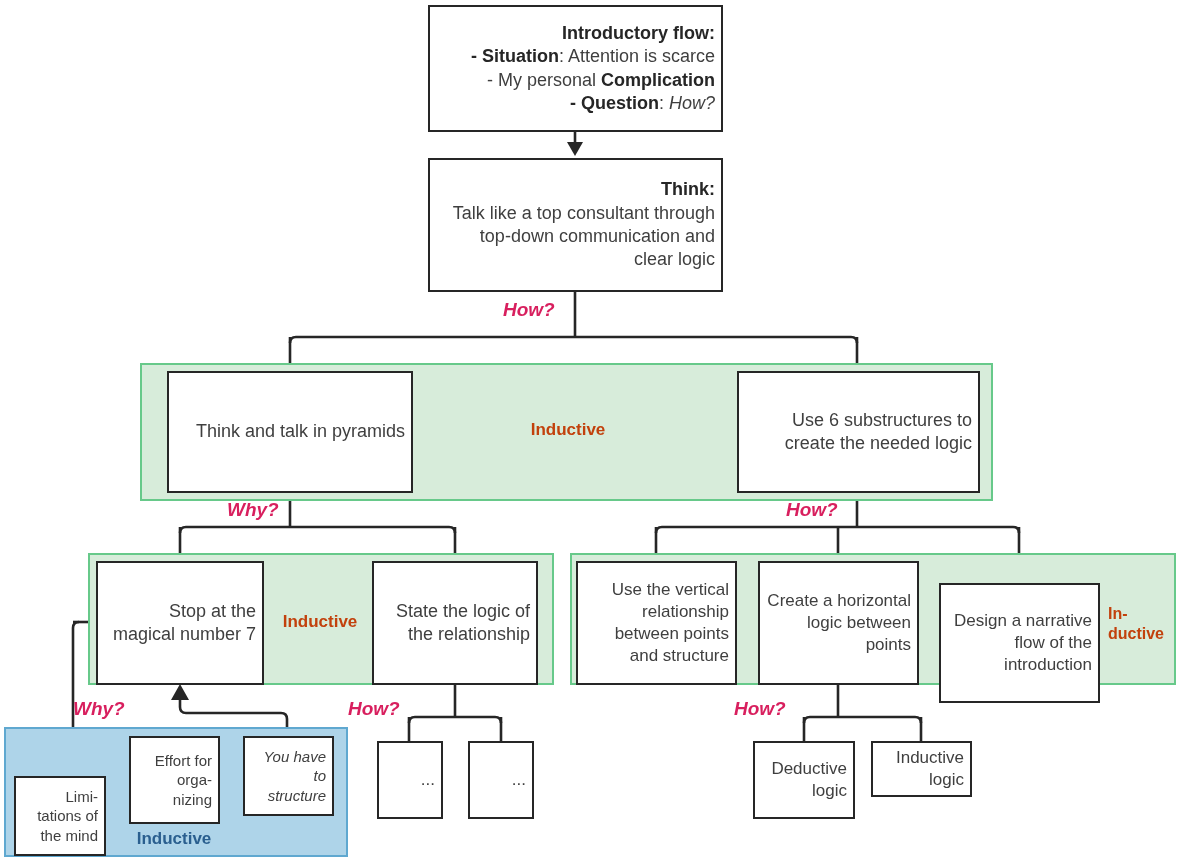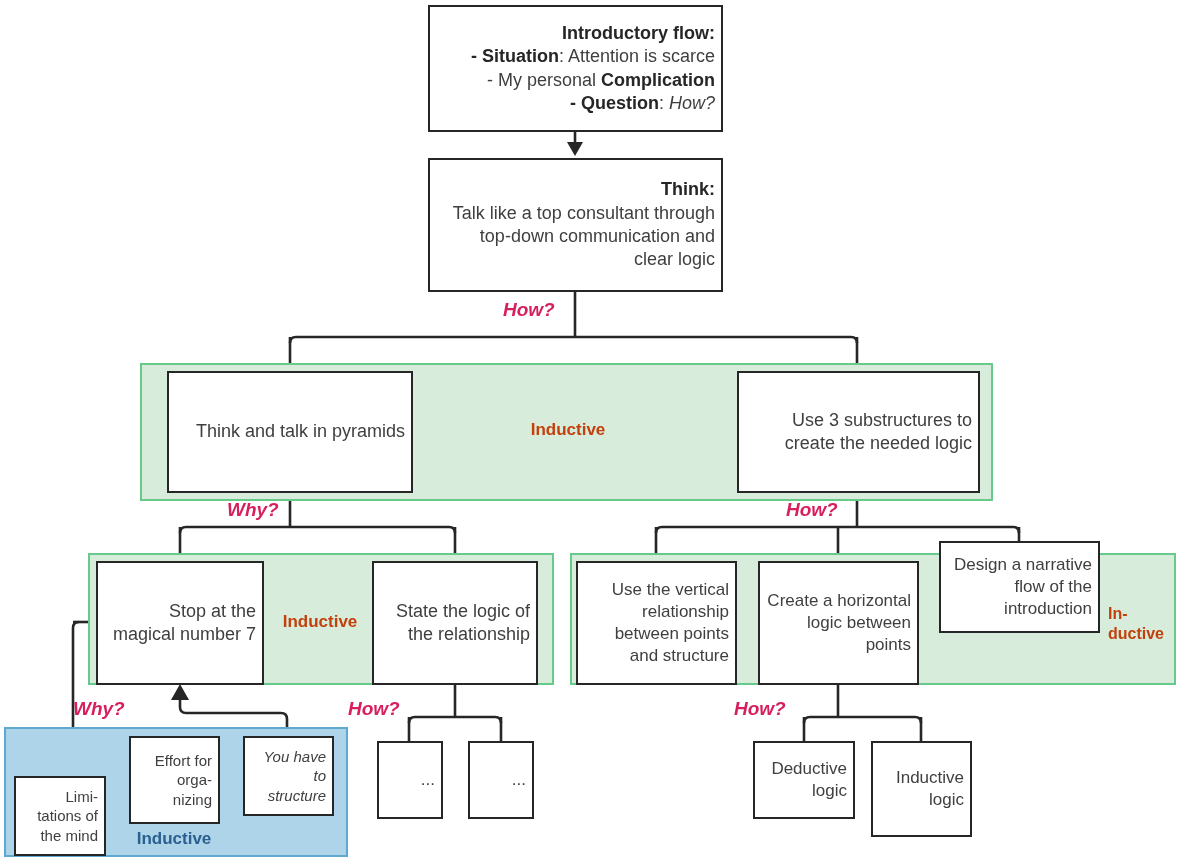--- a/index.html
+++ b/index.html
@@ -164,40 +164,40 @@
       <b>Think:</b><br>
       <span>Talk like a top consultant through top-down communication and clear logic</span>
     </span>
   </div>
 
   <div class="node t18" style="left:167px;top:371px;width:246px;height:122px;">
     <span class="inner">Think and talk in pyramids</span>
   </div>
 
   <div class="node t18" style="left:737px;top:371px;width:243px;height:122px;">
-    <span class="inner">Use 3 substructures to create the needed logic</span>
+    <span class="inner">Use 6 substructures to create the needed logic</span>
   </div>
 
   <div class="node t18" style="left:96px;top:561px;width:168px;height:124px;">
     <span class="inner">Stop at the magical number 7</span>
   </div>
 
   <div class="node t18" style="left:372px;top:561px;width:166px;height:124px;">
     <span class="inner">State the logic of the relationship</span>
   </div>
 
   <div class="node t17" style="left:576px;top:561px;width:161px;height:124px;">
     <span class="inner">Use the vertical relationship between points and structure</span>
   </div>
 
   <div class="node t17" style="left:758px;top:561px;width:161px;height:124px;">
     <span class="inner">Create a horizontal logic between points</span>
   </div>
 
-  <div class="node t17" style="left:939px;top:541px;width:161px;height:92px;">
+  <div class="node t17" style="left:939px;top:583px;width:161px;height:120px;">
     <span class="inner">Design a narrative flow of the introduction</span>
   </div>
 
   <div class="node t15" style="left:14px;top:736px;width:92px;height:80px;white-space:pre-line;margin-top:40px;">
     <span class="inner" style="white-space:pre-line;">Limi-
 tations of
 the mind</span>
   </div>
 
   <div class="node t15" style="left:129px;top:736px;width:91px;height:88px;white-space:pre-line;">
@@ -217,21 +217,21 @@
   </div>
 
   <div class="node t17" style="left:468px;top:741px;width:66px;height:78px;">
     <span class="inner">...</span>
   </div>
 
   <div class="node t17" style="left:753px;top:741px;width:102px;height:78px;">
     <span class="inner">Deductive logic</span>
   </div>
 
-  <div class="node t17" style="left:871px;top:741px;width:101px;height:96px;">
+  <div class="node t17" style="left:871px;top:741px;width:101px;height:56px;">
     <span class="inner">Inductive logic</span>
   </div>
 
   <div class="qlabel" style="left:503px;top:299px;">How?</div>
 
   <div class="qlabel" style="left:227px;top:499px;">Why?</div>
 
   <div class="qlabel" style="left:786px;top:499px;">How?</div>
 
   <div class="qlabel" style="left:73px;top:698px;">Why?</div>

